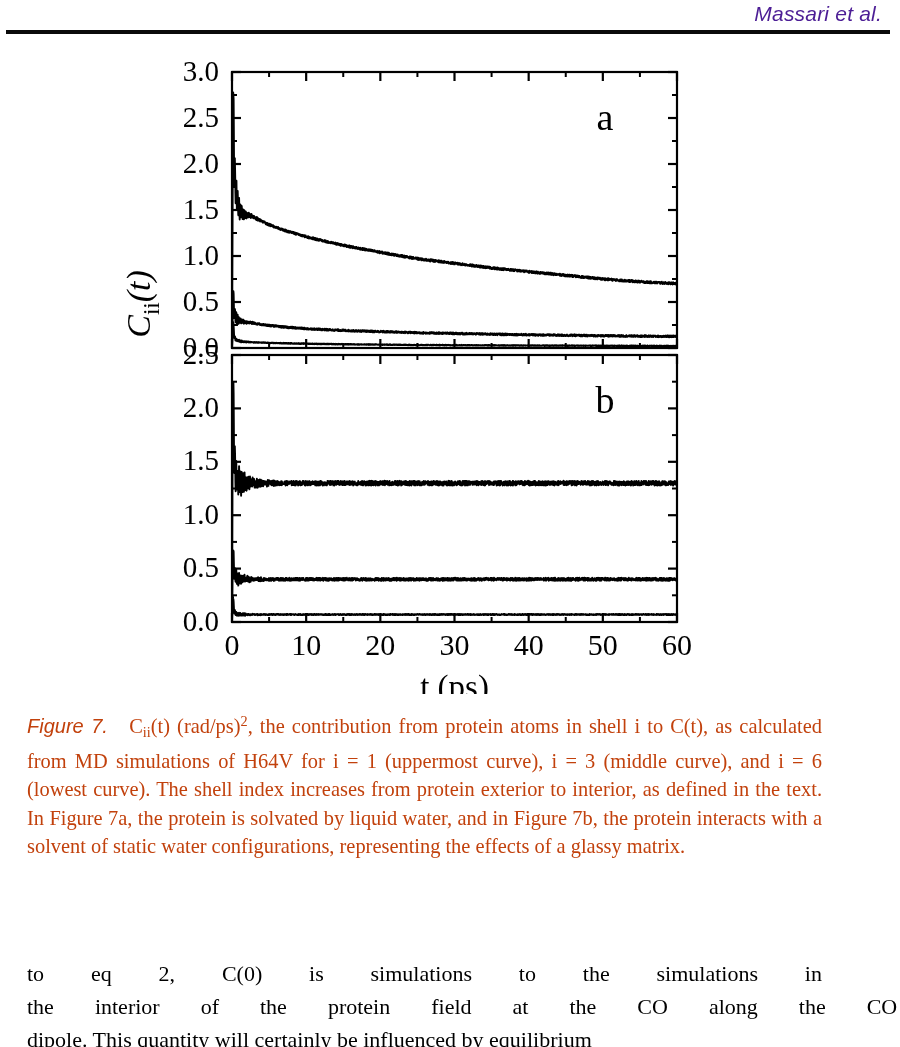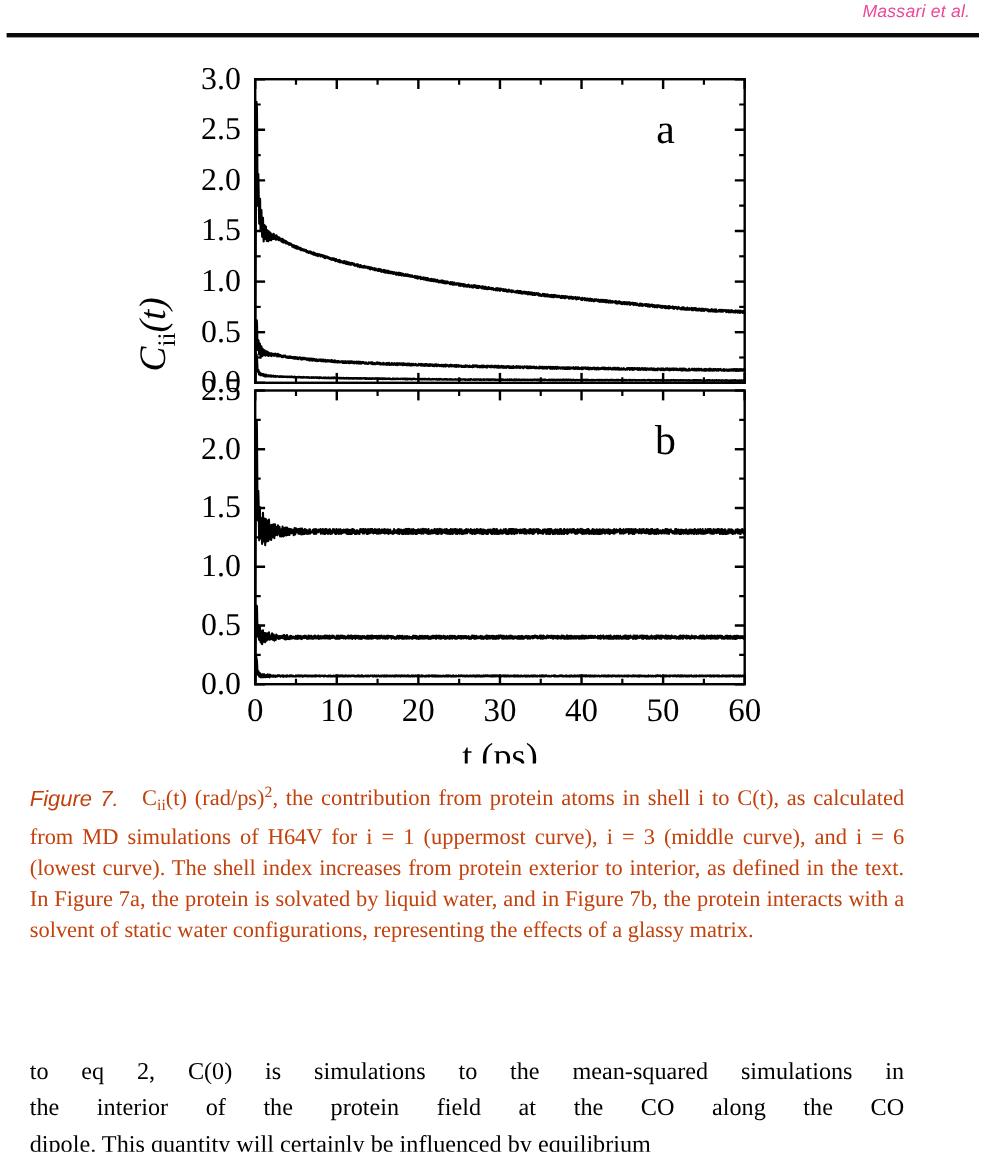--- a/index.html
+++ b/index.html
@@ -23,23 +23,23 @@
     left: 0px;
     width: 900px;
     height: 40px;
   }
   #running-head .author {
     position: absolute;
     right: 18px;
     top: 2px;
     font-family: "Liberation Sans", sans-serif;
     font-style: italic;
-    font-size: 16px;
+    font-size: 21px;
     font-weight: 400;
-    color: #ec4899;
+    color: #4c1d95;
     letter-spacing: 0.2px;
   }
   #head-rule {
     position: absolute;
     left: 6px;
     top: 30px;
     width: 884px;
     height: 4px;
     background: #0a0a0a;
   }
@@ -84,20 +84,21 @@
     font-size: 22px;
     line-height: 33px;
     text-align: justify;
     color: #000;
   }
   #body-text p { margin: 0; }
   .just-line {
     display: flex;
     justify-content: space-between;
     white-space: pre;
+    gap: 41px;
   }
   .just-line.last { display: block; }
 </style>
 </head>
 <body>
 
 <div id="running-head">
   <div class="author">Massari et al.</div>
   <div id="head-rule"></div>
 </div>
@@ -249,21 +250,21 @@
 
 <div id="figure-caption">
   <span class="fig-label">Figure 7.</span>
   <span>
     &nbsp; C<span class="sub">ii</span>(t) (rad/ps)<span class="sup">2</span><span id="cap-rest">, the contribution from protein atoms in shell i to C(t), as calculated from MD simulations of H64V for i = 1 (uppermost curve), i = 3 (middle curve), and i = 6 (lowest curve). The shell index increases from protein exterior to interior, as defined in the text. In Figure 7a, the protein is solvated by liquid water, and in Figure 7b, the protein interacts with a solvent of static water configurations, representing the effects of a glassy matrix.</span>
   </span>
 </div>
 
 <div id="body-text">
   <p>
-      <span class="just-line" id="bl0"><span>to</span><span>eq</span><span>2,</span><span>C(0)</span><span>is</span><span>simulations</span><span>to</span><span>the</span><span>mean-squared</span><span>simulations</span><span>in</span></span>
+      <span class="just-line" id="bl0"><span>to</span><span>eq</span><span>2,</span><span>C(0)</span><span>is</span><span>simulations</span><span>to</span><span>the</span><span>simulations</span><span>in</span></span>
     </p>
   <p>
       <span class="just-line" id="bl1"><span>the</span><span>interior</span><span>of</span><span>the</span><span>protein</span><span>field</span><span>at</span><span>the</span><span>CO</span><span>along</span><span>the</span><span>CO</span></span>
     </p>
   <p>
       <span class="just-line last" id="bl2">dipole. This quantity will certainly be influenced by equilibrium</span>
     </p>
 </div>
 
 </body></html>

